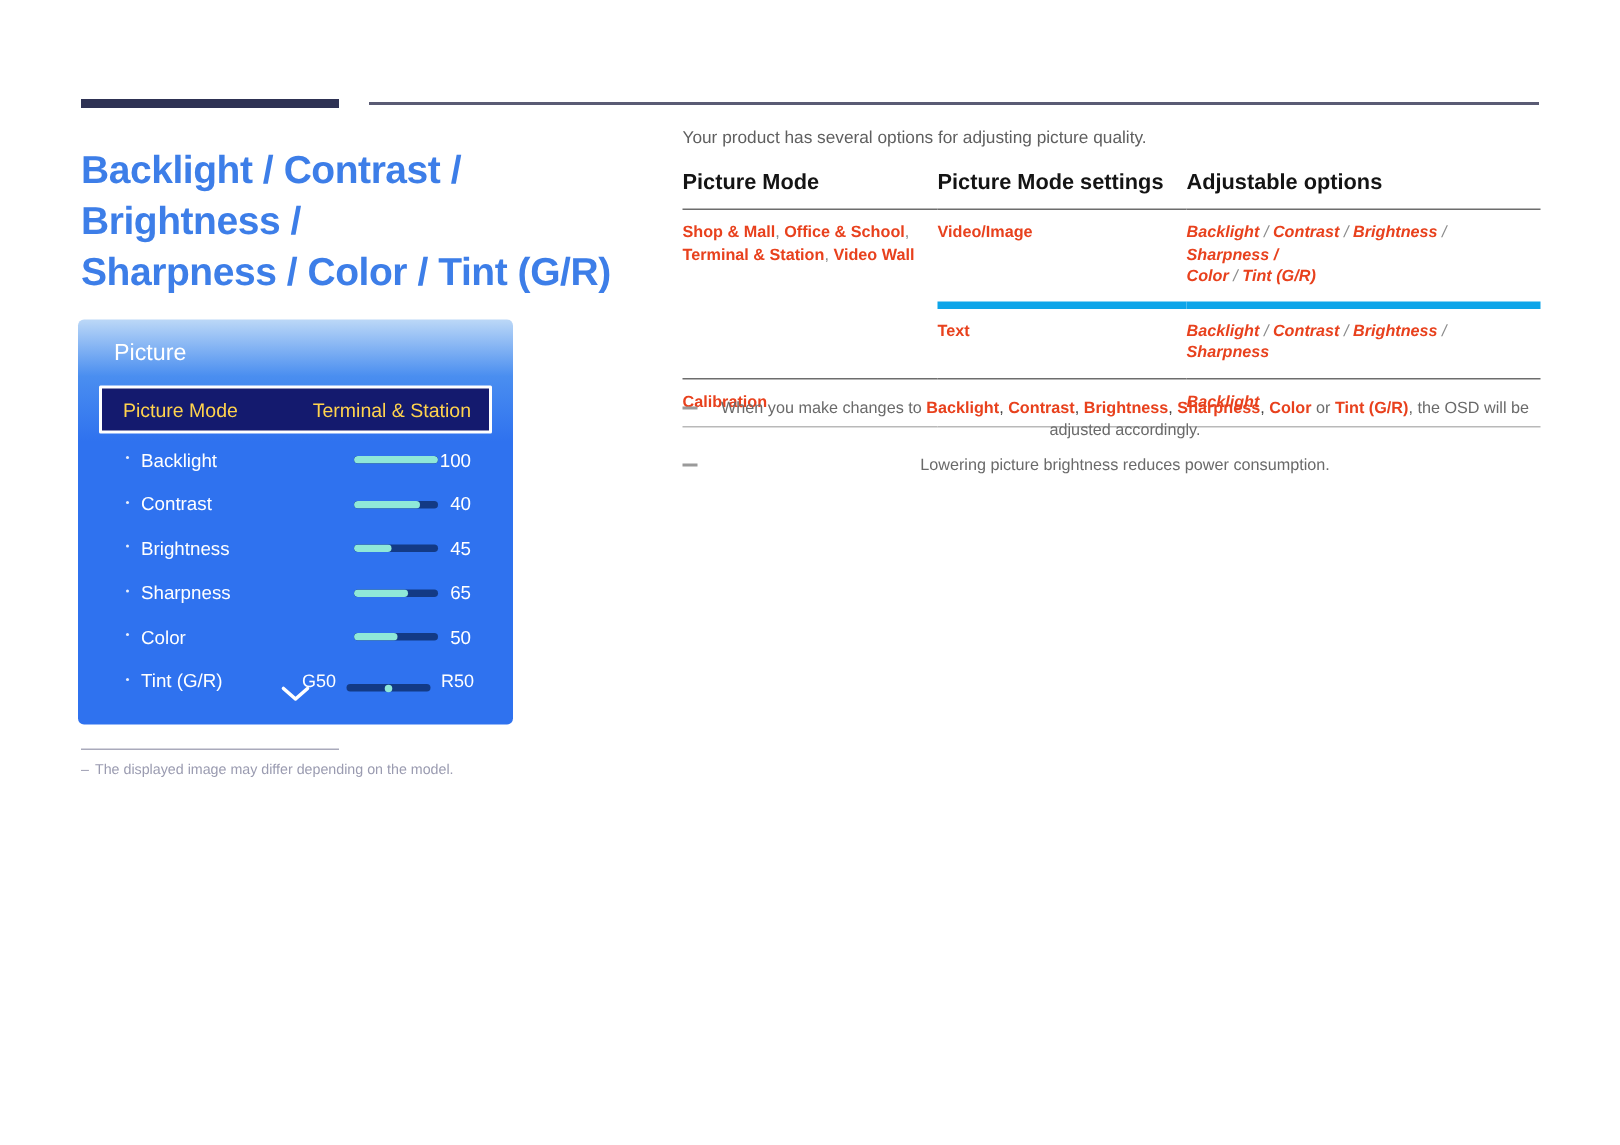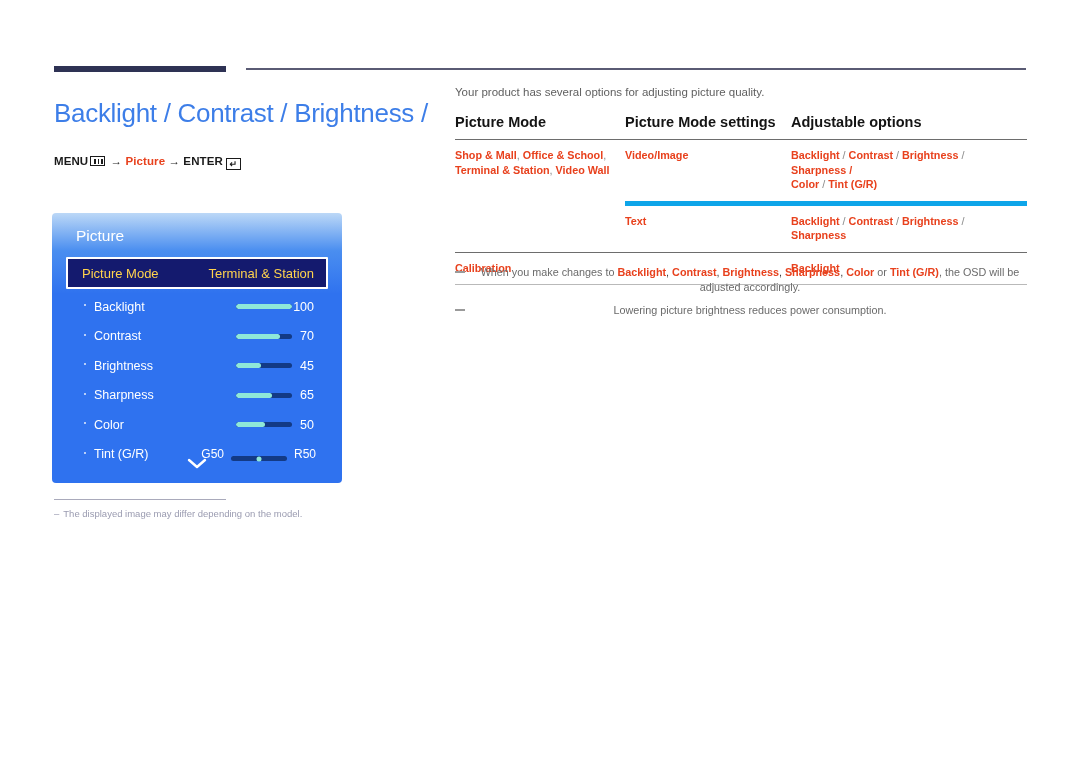--- a/index.html
+++ b/index.html
@@ -30,21 +30,21 @@
   }
 
   
   .left-col {
     position: absolute;
     left: 54px; top: 96px;
     width: 390px;
   }
   .page-title {
     font-size: 26px;
-    font-weight: normal;
+    font-weight: bold;
     line-height: 34px;
     color: #3d7ee8;
     letter-spacing: -0.3px;
   }
   .menu-path {
     margin-top: 25px;
     font-size: 11.5px;
     font-weight: bold;
     color: #1a1a1a;
     letter-spacing: 0.1px;
@@ -244,21 +244,21 @@
   table.opt td {
     font-size: 10.8px;
     line-height: 14.5px;
     color: #e8411d;
     font-weight: bold;
     vertical-align: top;
     padding: 8px 8px 9px 0;
   }
   table.opt td.c1 { width: 170px; }
   table.opt td.c2 { width: 166px; }
-  table.opt td.c3 { width: 236px; }
+  table.opt td.c3 { width: 236px; font-style: italic; }
   table.opt th.c1 { width: 170px; }
   table.opt th.c2 { width: 166px; }
   table.opt th.c3 { width: 236px; }
   .sep { color: #8a8a8a; font-weight: normal; }
   .plain { color: #3f3f3f; font-weight: normal; }
 
   tr.hdr-bottom th { border-bottom: 1.6px solid #6d6d6d; }
   tr.row-a td { }
   tr.row-b td.c2, tr.row-b td.c3 { border-top: 5px solid #0ea5e9; }
   tr.row-c td { border-top: 1.6px solid #6d6d6d; }
@@ -292,20 +292,21 @@
 <body>
 
 <div id="page">
 
   <div class="rule-thick"></div>
   <div class="rule-thin"></div>
 
   <div class="left-col">
     <h1 class="page-title">
       <span>Backlight / Contrast / Brightness /</span><br>
+      <span>Sharpness / Color / Tint (G/R)</span>
     </h1>
 
     <div class="menu-path">
       <span>MENU</span><span class="glyph-box"><i></i><i></i><i></i></span>
       <span>→</span>
       <span class="hl">Picture</span>
       <span>→</span>
       <span>ENTER</span><span class="glyph-enter">↵</span>
     </div>
   </div>
@@ -328,21 +329,21 @@
           </span>
         <span class="val">100</span>
       </div>
 
       <div class="osd-row">
         <span class="bullet"></span>
         <span class="lbl">Contrast</span>
         <span class="slider">
             <span class="fill" style="width:78%"></span>
           </span>
-        <span class="val">70</span>
+        <span class="val">40</span>
       </div>
 
       <div class="osd-row">
         <span class="bullet"></span>
         <span class="lbl">Brightness</span>
         <span class="slider">
             <span class="fill" style="width:45%"></span>
           </span>
         <span class="val">45</span>
       </div>

